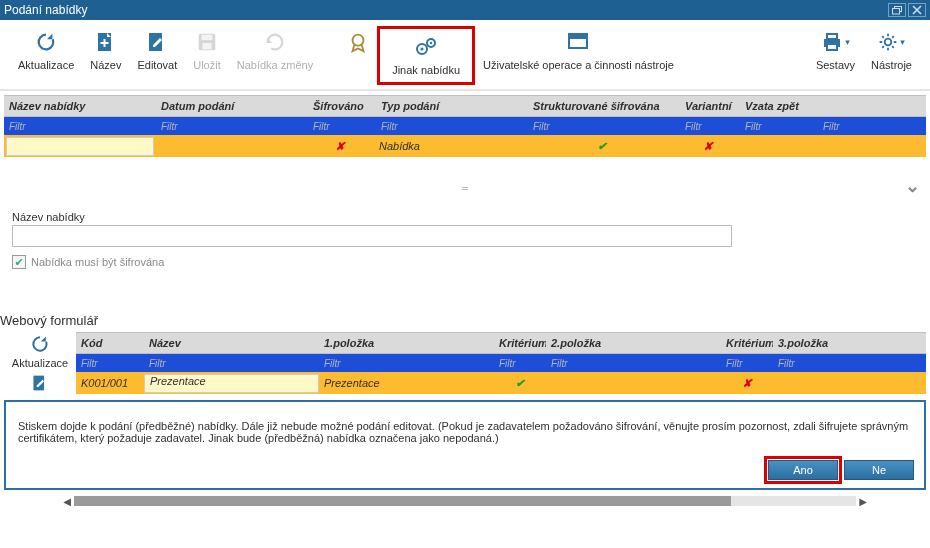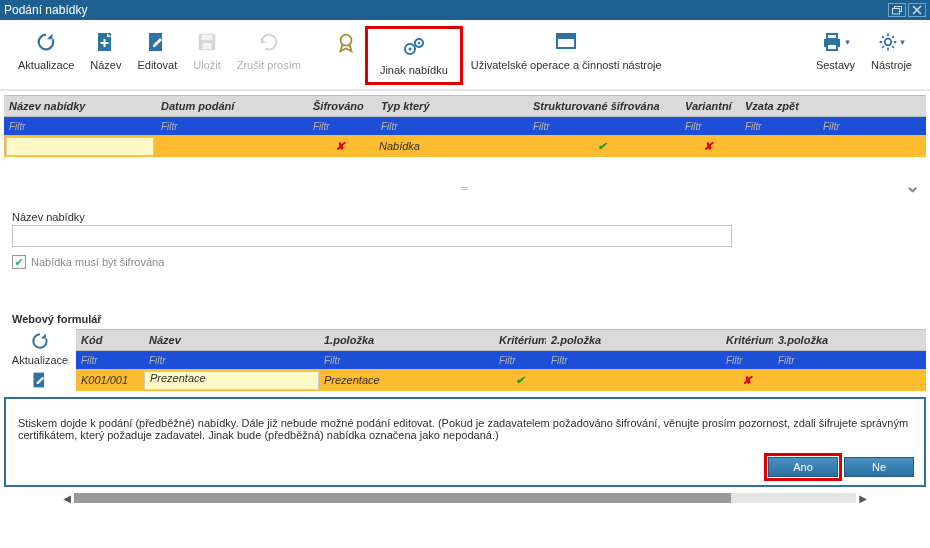--- a/index.html
+++ b/index.html
@@ -32,21 +32,21 @@
 
     .divider-grab { text-align: center; color: #888; font-size: 9px; position: relative; height: 16px; line-height:10px;}
     .divider-grab::after { content: "⌄"; position: absolute; right: 6px; top: -2px; font-size: 18px; font-weight: bold; }
 
     .detail-area { padding: 4px 12px; }
     .form-label { font-size: 11px; margin: 4px 0 2px; display: block; }
     .txtinput { width: 720px; height: 22px; border: 1px solid #bbb; background: #fff; padding: 0 4px; }
     .chkrow { margin-top: 8px; display: flex; align-items: center; gap: 5px; color: #8a8a8a; font-size: 11px; }
     .chkbox { width: 14px; height: 14px; border: 1px solid #999; display: inline-flex; align-items: center; justify-content: center; color: #3a8; font-size: 11px; background:#f6f6f6;}
 
-    .section-label { padding: 8px 12px 4px; font-size: 11px; font-weight: bold; }
+    .section-label { padding: 8px 0 4px; font-size: 13px; }
 
     .bottom-grid { display: flex; padding: 0 4px 4px; }
     .sidebtns { width: 72px; display: flex; flex-direction: column; align-items: center; gap: 4px; padding-top: 2px; }
     .side-tool { display:flex; flex-direction:column; align-items:center; font-size:11px; gap:3px; cursor:pointer; }
     .side-tool .ico { font-size: 18px; height:20px; display:flex; align-items:center; }
     .side-icononly { width: 26px; height:20px; display:flex; align-items:center; justify-content:center; cursor:pointer; }
     .bottom-table { flex:1; }
 
     .subwin { margin: 2px 4px; border: 2px solid #2f709e; background:#fff; }
     .subwin-title { background: #868686; color:#fff; font-size:11px; padding: 2px 6px; }
@@ -121,21 +121,21 @@
     </span>
     <span>Uložit</span>
   </div>
   <div class="tool disabled">
     <span class="ico">
       <svg width="22" height="22" viewBox="0 0 24 24">
           <path d="M4 12 A8 8 0 1 1 8 19" fill="none" stroke="#888" stroke-width="2.4"></path>
           <path d="M3 7 L3 13 L9 13 Z" fill="#888"></path>
         </svg>
     </span>
-    <span>Zrušit prosím</span>
+    <span>Nabídka změny</span>
   </div>
   <div style="width:18px"></div>
   <div class="tool" style="padding-bottom:18px;">
     <span class="ico">
       <svg width="22" height="22" viewBox="0 0 24 24">
           <circle cx="12" cy="10" r="6" fill="none" stroke="#a88e3a" stroke-width="2"></circle>
           <path d="M8 15 L6 22 L12 19 L18 22 L16 15" fill="none" stroke="#a88e3a" stroke-width="2"></path>
         </svg>
     </span>
   </div>
@@ -185,21 +185,21 @@
     </span>
     <span>Nástroje</span>
   </div>
 </div>
 
 <div class="grid-wrapper">
   <div class="grid-head">
     <div class="cell" style="width:152px">Název nabídky</div>
     <div class="cell" style="width:152px">Datum podání</div>
     <div class="cell" style="width:68px">Šifrováno</div>
-    <div class="cell" style="width:152px">Typ který</div>
+    <div class="cell" style="width:152px">Typ podání</div>
     <div class="cell" style="width:152px">Strukturované šifrována</div>
     <div class="cell" style="width:60px">Variantní</div>
     <div class="cell" style="width:78px">Vzata zpět</div>
     <div class="cell" style="flex:1"></div>
   </div>
   <div class="grid-filter">
     <div class="cell" style="width:152px">Filtr</div>
     <div class="cell" style="width:152px">Filtr</div>
     <div class="cell" style="width:68px">Filtr</div>
     <div class="cell" style="width:152px">Filtr</div>

